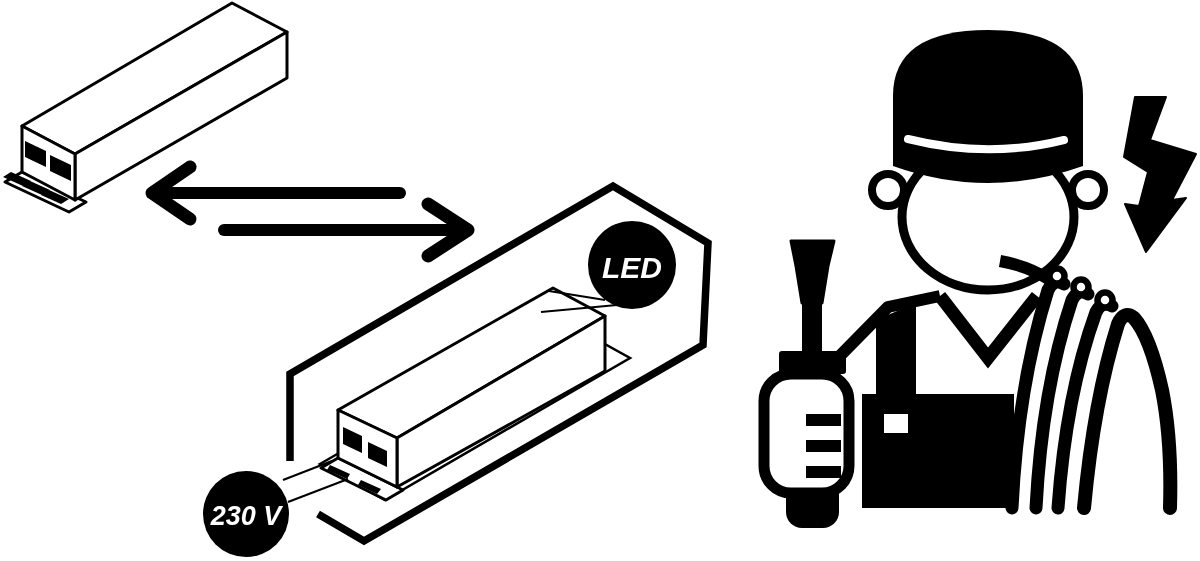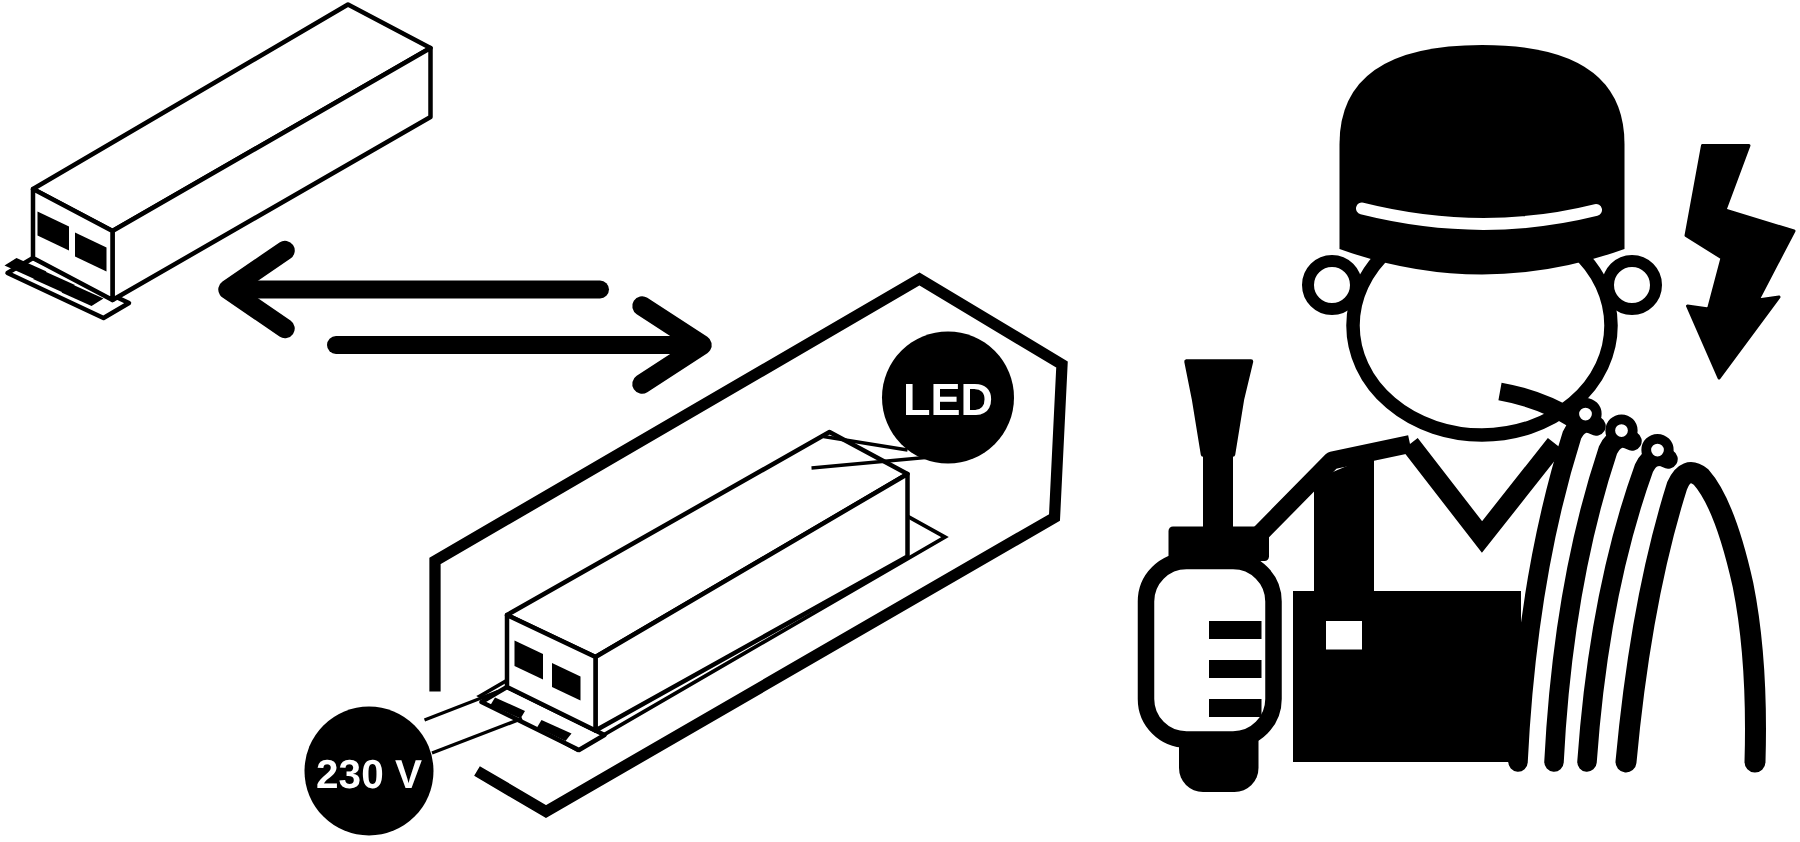--- a/index.html
+++ b/index.html
@@ -3,20 +3,21 @@
 <meta charset="utf-8">
 <style>
   html, body { margin: 0; padding: 0; background: #ffffff; }
   .canvas {
     position: relative;
     width: 1200px;
     height: 561px;
     background: #ffffff;
     overflow: hidden;
     font-family: "Liberation Sans", sans-serif;
+    font-style: italic;
   }
   .canvas svg { display: block; width: 1200px; height: 561px; }
   .badge-text {
     font-family: "Liberation Sans", sans-serif;
     font-weight: bold;
     fill: #ffffff;
   }
 </style>
 </head>
 <body>

